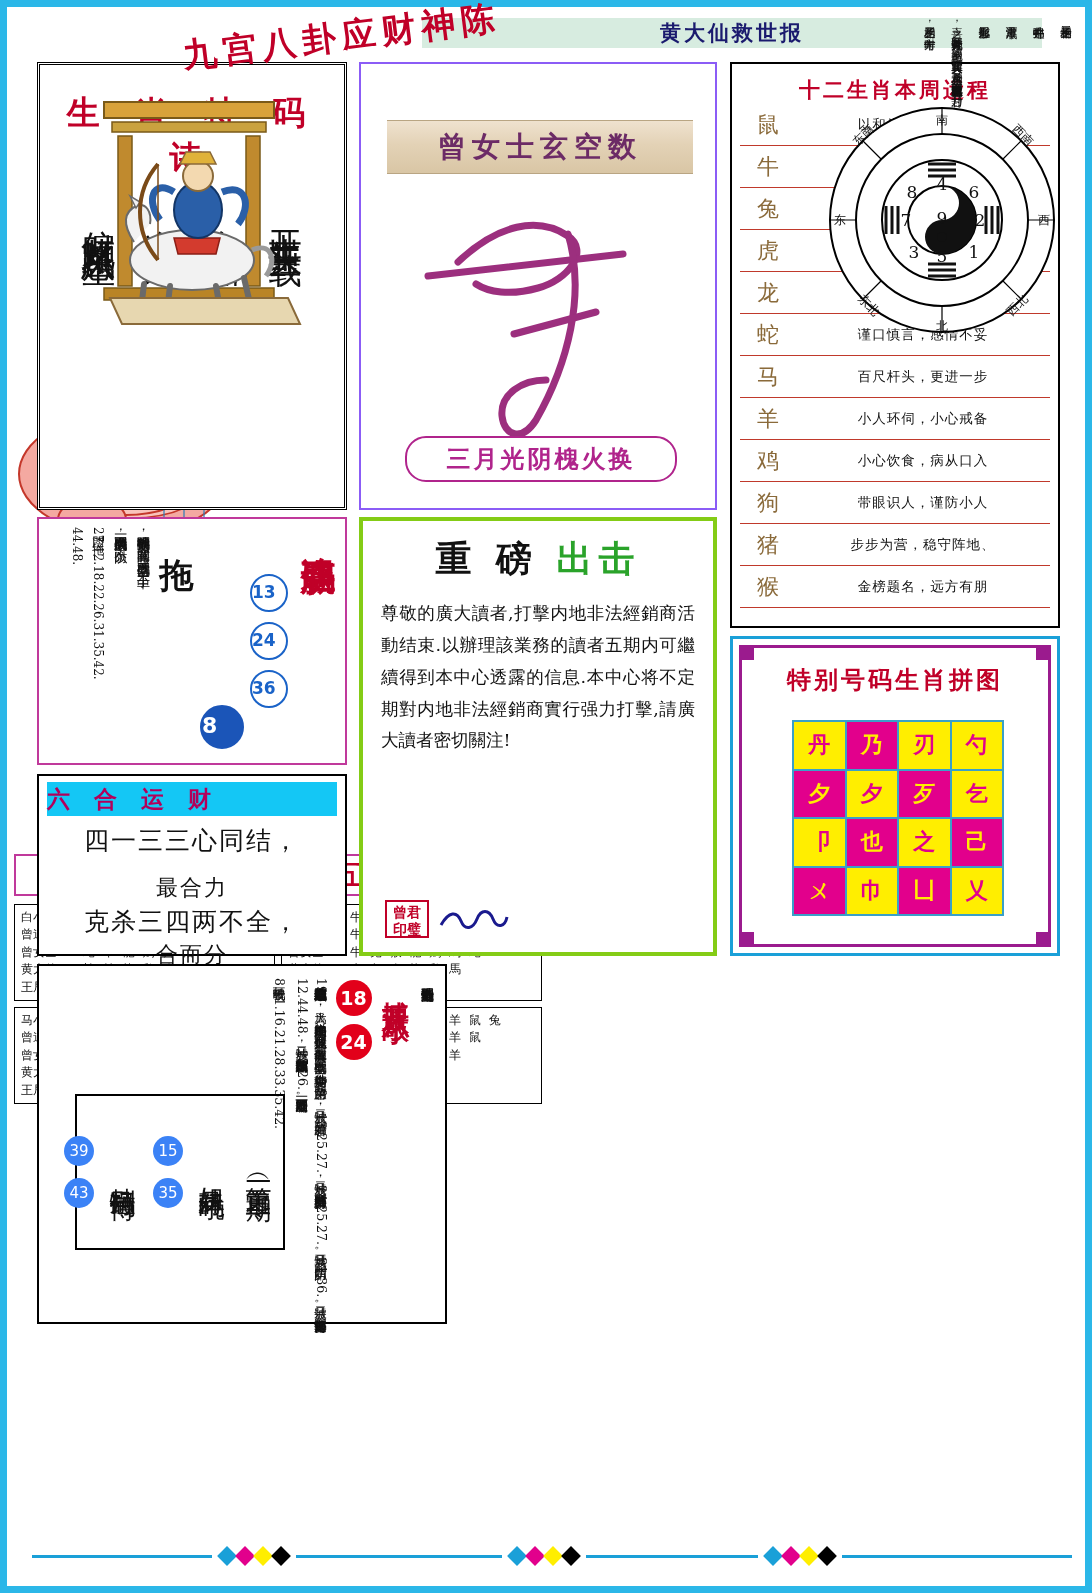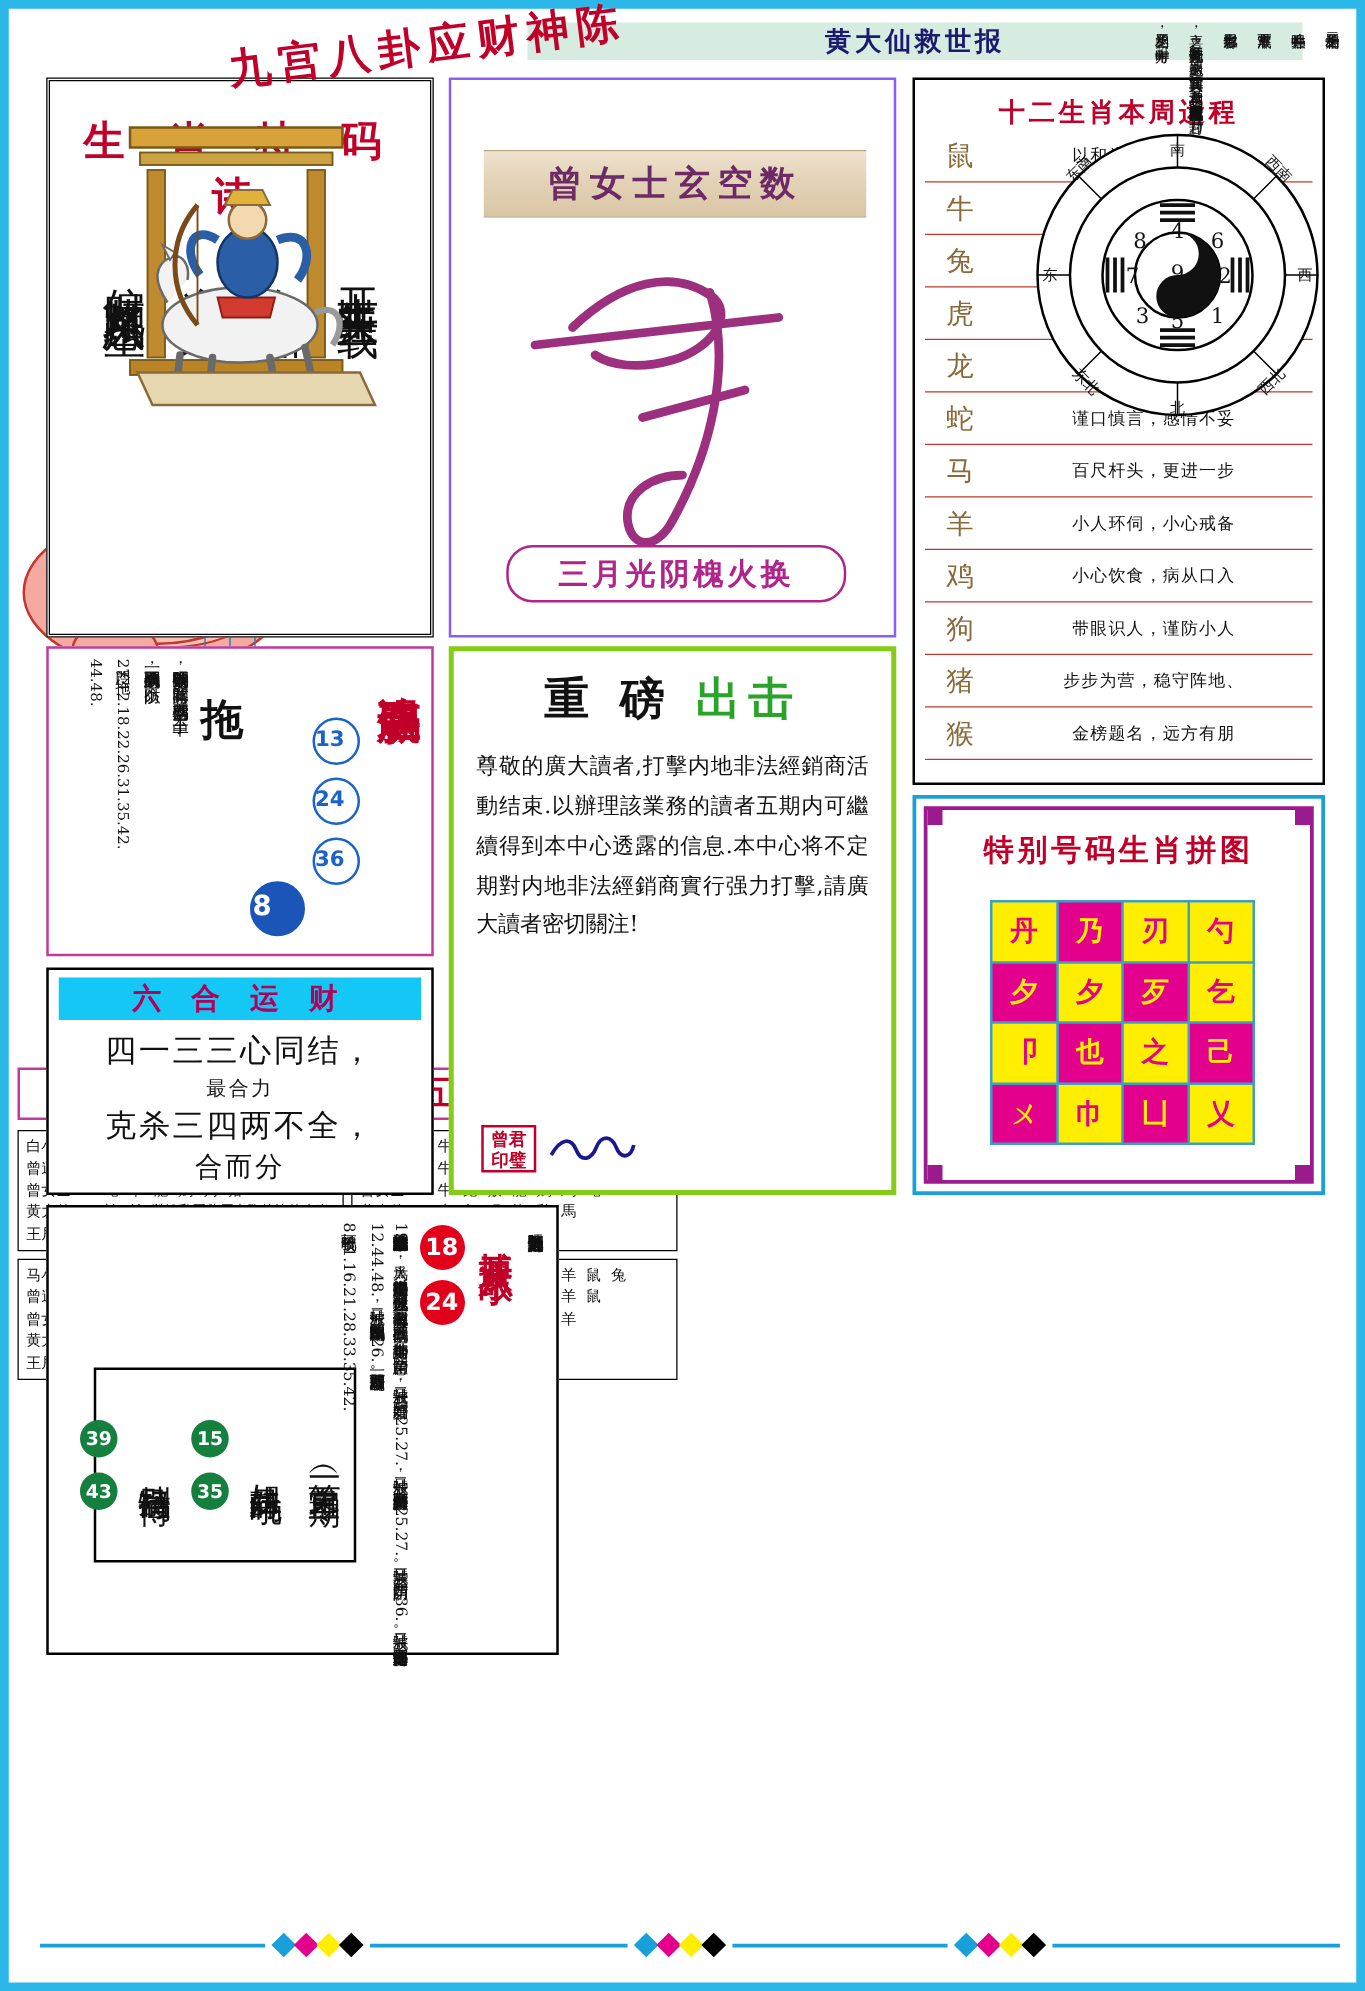--- a/index.html
+++ b/index.html
@@ -106,21 +106,21 @@
   .ball{
     width:34px;height:34px;border-radius:50%;border:2px solid #1a63c8;
     color:#1a63c8;font-size:17px;font-weight:bold;text-align:left;line-height:32px;
     background:#fff;
   }
   .ball.solid{background:#1b55b8;color:#fff;border-color:#1b55b8;font-size:22px;width:40px;height:40px;line-height:38px;}
   
   #liuhe{left:23px;top:760px;width:310px;height:182px;border:2px solid #000;}
   #lhTitle{
     height:34px;margin:6px 8px 0;background:#14c7f5;
-    text-align:center;line-height:34px;
+    text-align:left;line-height:34px;
     font-size:23px;font-weight:bold;color:#b3005a;letter-spacing:8px;
     font-family:"DejaVu Serif","Liberation Serif",serif;
   }
   .lhLine{text-align:center;font-size:25px;color:#111;margin-top:8px;letter-spacing:2px;
     font-family:"DejaVu Serif","Liberation Serif",serif;}
   #lhNote{text-align:center;font-size:11px;color:#111;margin-top:12px;
     font-family:"DejaVu Serif","Liberation Serif",serif;}
   
   #chongbang{left:345px;top:503px;width:358px;height:439px;border:4px solid #84cc16;}
   #cbTitle{
@@ -165,22 +165,22 @@
     font-size:19px;font-weight:bold;text-align:center;line-height:36px;}
   .bkcol{writing-mode:vertical-rl;font-size:12.5px;line-height:1.5;color:#111;padding:4px 2px;
     font-family:"DejaVu Serif","Liberation Serif",serif;}
   #bkNumBox{
     position:absolute;left:36px;top:128px;width:206px;height:152px;border:2px solid #000;
     display:flex;flex-direction:row-reverse;align-items:center;
   }
   .bkLabel{writing-mode:vertical-rl;font-size:26px;color:#111;padding:0 6px;letter-spacing:2px;
     font-family:"DejaVu Serif","Liberation Serif",serif;}
   .bkSmallBalls{display:flex;flex-direction:column;gap:12px;padding:0 6px;}
-  .sball{width:30px;height:30px;border-radius:50%;background:#15803d;color:#fff;
-    font-size:15px;font-weight:bold;text-align:center;line-height:30px;}
+  .sball{width:30px;height:30px;border-radius:50%;background:#3b82f6;color:#fff;
+    font-size:15px;font-weight:normal;text-align:center;line-height:30px;}
   
   #jiugong{left:445px;top:950px;width:600px;height:360px;}
   #jgTitle{
     position:absolute;left:70px;top:0;width:520px;height:80px;
     text-align:center;font-size:34px;font-weight:bold;color:#c00028;
     letter-spacing:6px;font-family:"DejaVu Serif","Liberation Serif",serif;
     transform:rotate(-7deg);
   }
   #jgHorse{position:absolute;left:60px;top:78px;width:250px;height:260px;}
   #bagua{position:absolute;right:18px;top:88px;width:236px;height:236px;}
@@ -316,21 +316,21 @@
       <div class="lycol">前期大號碼旺得交關，旺開有路，一五門號碼落空，至于中</div>
       <div class="lycol">大門號碼成績一向不弱，不防以</div>
       <div class="lycol small">冷門2拖7.12.18.22.26.31.35.42.</div>
       <div class="lycol small">44.48.</div>
     </div>
   </div>
 
   <div class="box" id="liuhe">
     <div id="lhTitle">六 合 运 财</div>
     <div class="lhLine">四一三三心同结，</div>
-    <div class="lhLine" style="margin-top:4px;font-size:16px;">最合力</div>
+    <div class="lhLine" style="margin-top:16px;font-size:22px;">最合力</div>
     <div class="lhLine" style="margin-top:2px;">克杀三四两不全，</div>
     <div class="lhLine" style="margin-top:2px;font-size:22px;">合而分</div>
     <div id="lhNote">（欺钱去买草原上跑的快的生肖）</div>
   </div>
 
   <div class="box" id="chongbang">
     <div id="cbTitle">
       <span class="k1">重 磅</span>
       <span class="k2">出击</span>
     </div>

